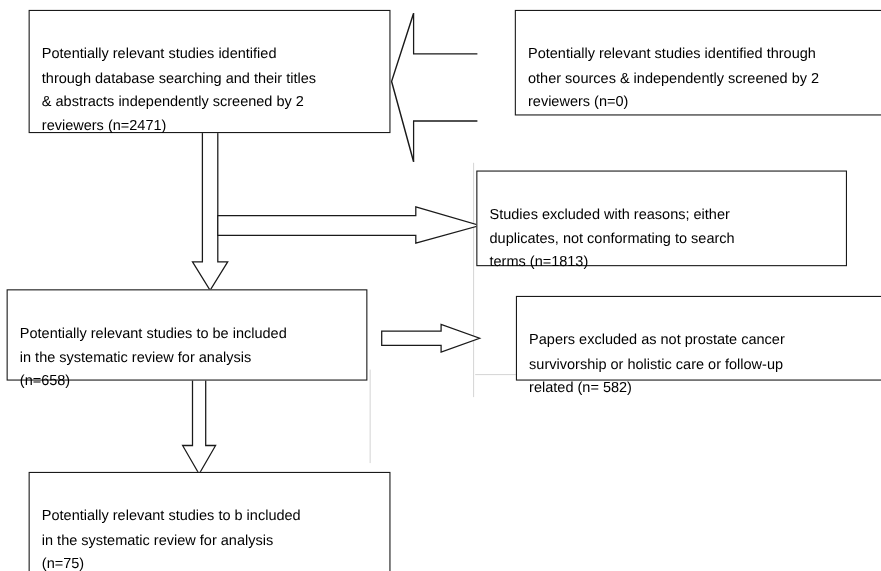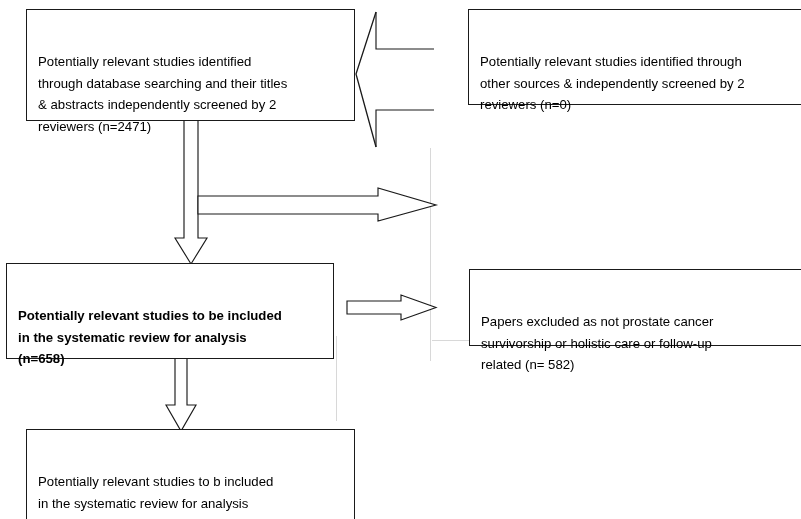--- a/index.html
+++ b/index.html
@@ -18,21 +18,21 @@
     overflow: hidden;
   }
   .node {
     position: absolute;
     box-sizing: border-box;
     border: 1px solid #1a1a1a;
     background: #ffffff;
     color: #000000;
     font-size: 13.2px;
     line-height: 1.62;
-    padding: 20px 9px 7px 11px;
+    padding: 7px 9px 7px 11px;
     white-space: pre-line;
     z-index: 3;
   }
   .guide {
     position: absolute;
     background: #d8d8d8;
     z-index: 0;
   }
   .connector {
     position: absolute;
@@ -75,22 +75,27 @@
 &amp; abstracts independently screened by 2
 reviewers (n=2471)</span>
   </div>
 
   <div class="node" style="left:433px; top:9px; width:357px; height:96px;margin-left:35px;">
     <span>Potentially relevant studies identified through
 other sources &amp; independently screened by 2
 reviewers (n=0)</span>
   </div>
 
+  <div class="node" style="left:433px; top:155px; width:337px; height:87px;">
+    <span>Studies excluded with reasons; either
+duplicates, not conformating to search
+terms (n=1813)</span>
+  </div>
 
-  <div class="node" style="left:6px; top:263px; width:328px; height:96px;font-weight:bold;">
+  <div class="node" style="left:6px; top:263px; width:328px; height:83px;">
     <span>Potentially relevant studies to be included
 in the systematic review for analysis
 (n=658)</span>
   </div>
 
   <div class="node" style="left:433px; top:269px; width:337px; height:77px;margin-left:36px;">
     <span>Papers excluded as not prostate cancer
 survivorship or holistic care or follow-up
 related (n= 582)</span>
   </div>

